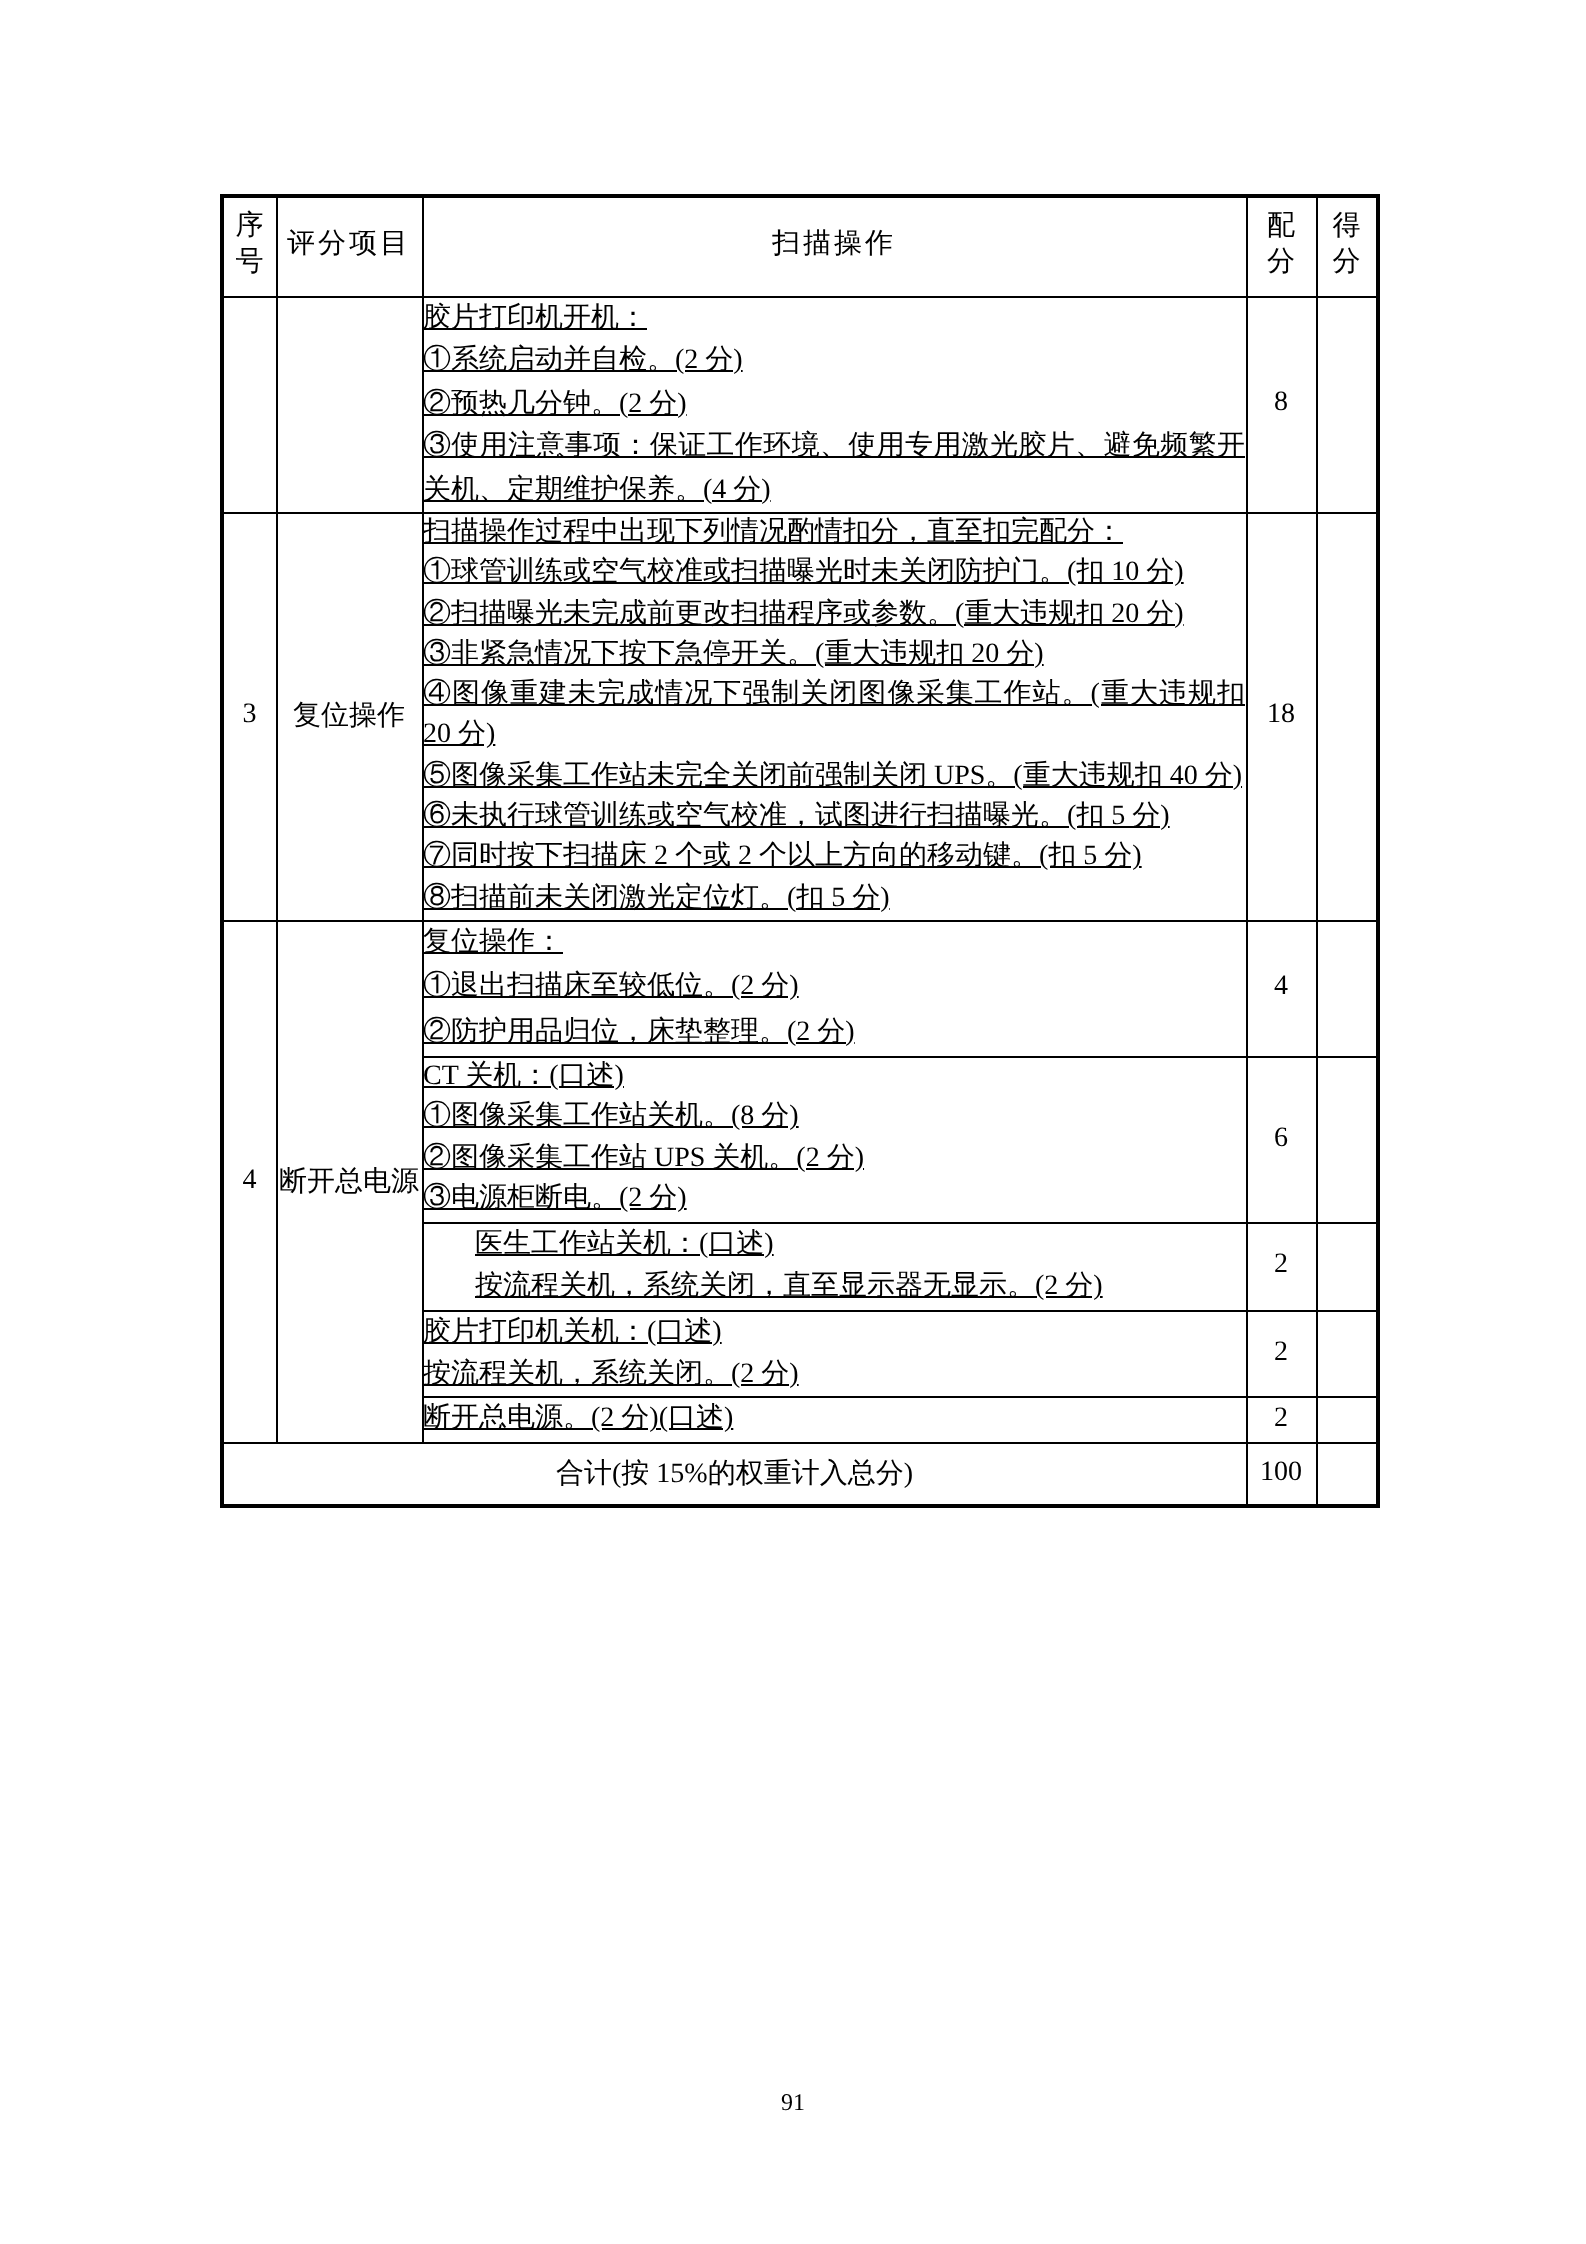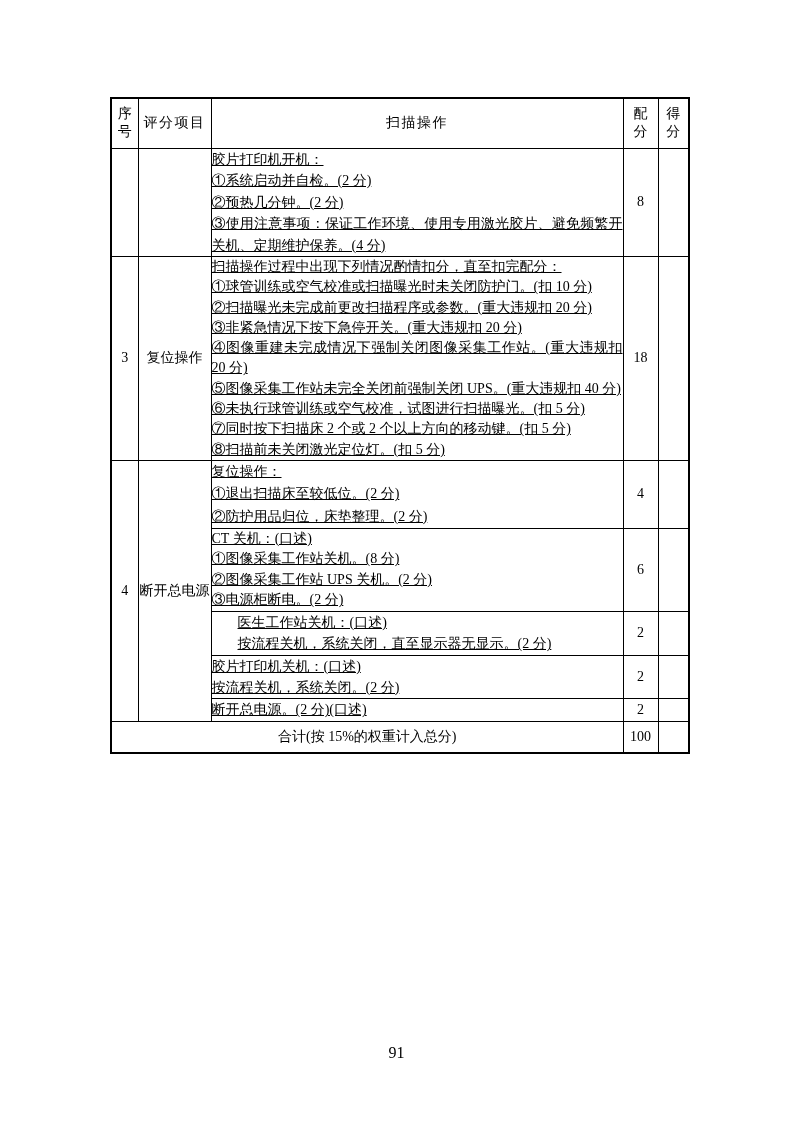--- a/index.html
+++ b/index.html
@@ -80,21 +80,21 @@
   .r-power      { height: 23px; }
   .r-power .line { line-height: 21px; }
   .r-total      { height: 32px; padding-left: 48px; }
 
   .page-number {
     position: absolute;
     left: 0;
     top: 1044px;
     width: 100%;
     text-align: center;
-    font-size: 16px;
+    font-size: 12px;
   }
 </style>
 </head>
 <body>
 
 <div class="page">
 
   <table class="rubric">
     <colgroup>
       <col class="c1">

